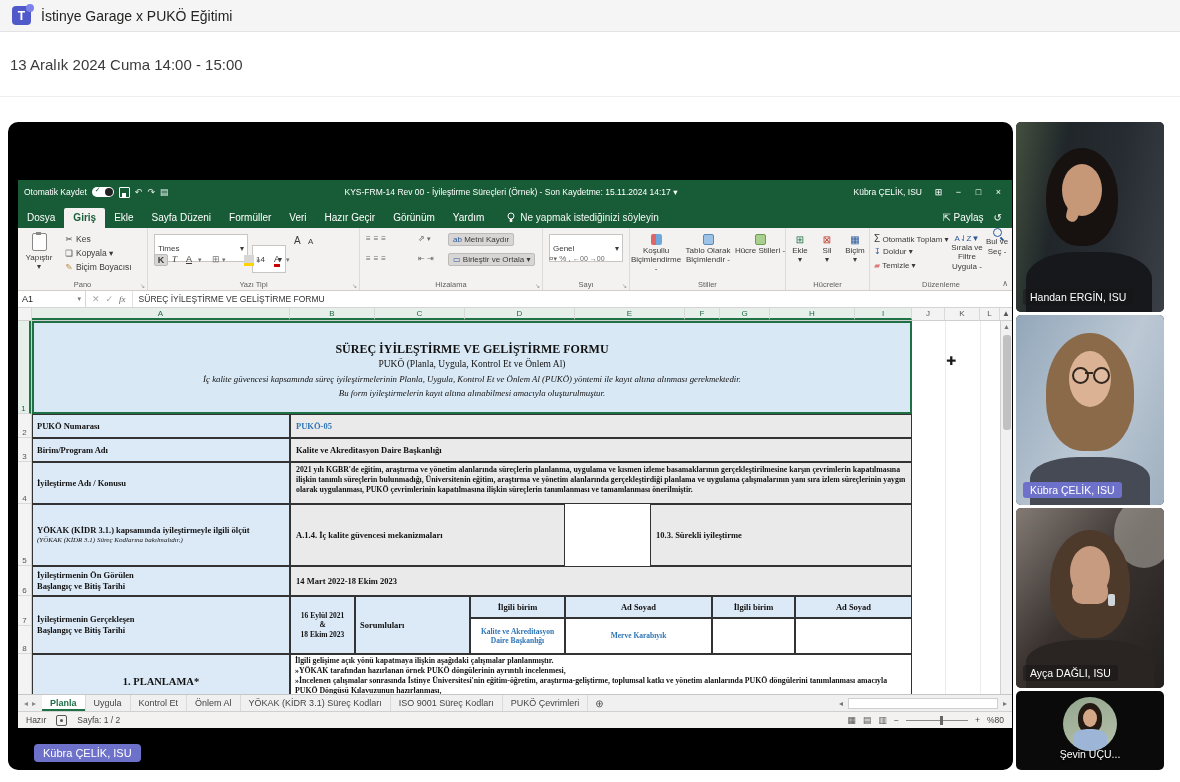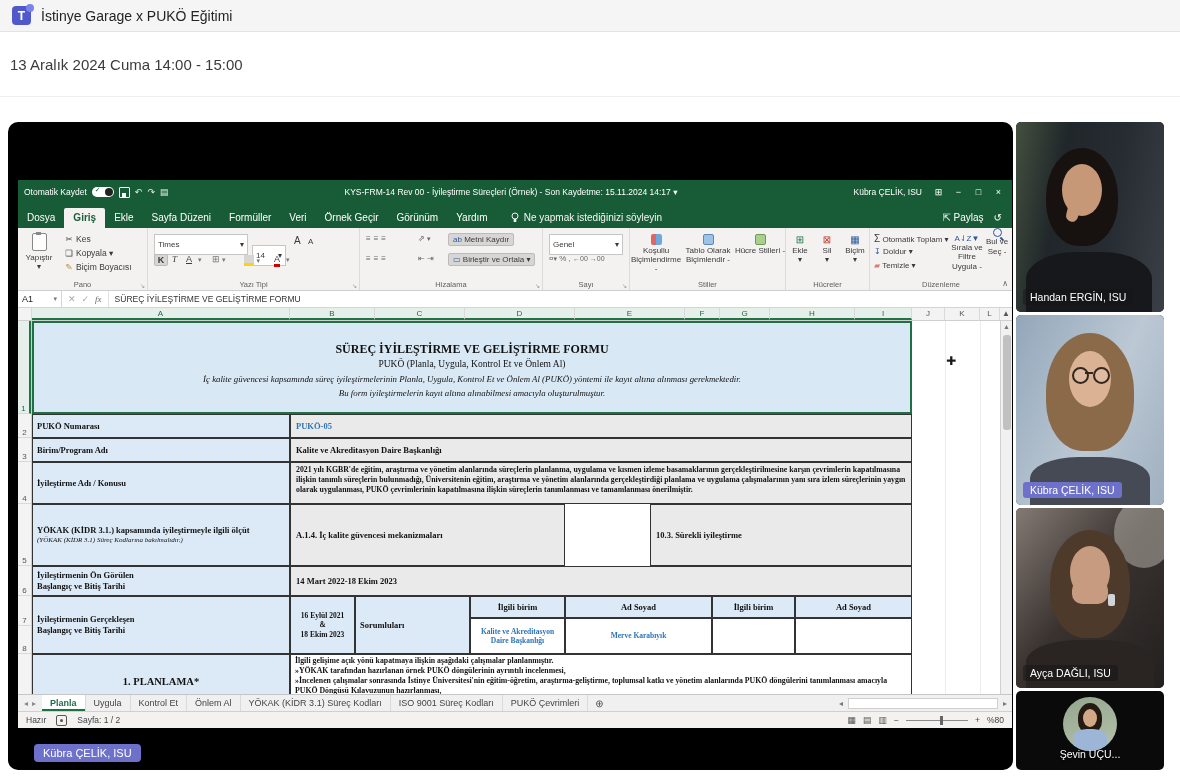--- a/index.html
+++ b/index.html
@@ -43,34 +43,34 @@
 
   .xl-ribbon{position:relative;height:63px;background:#f3f2f1;border-bottom:1px solid #d1cfcd;display:flex;box-sizing:border-box;color:#3b3a39;}
   .rgroup{position:relative;height:100%;border-right:1px solid #dddbd9;box-sizing:border-box;flex:0 0 auto;}
   .rgroup-label{position:absolute;bottom:1px;left:0;width:100%;text-align:center;font-size:7.5px;color:#605e5c;}
   .dlg{position:absolute;right:2px;bottom:1px;font-size:6px;color:#888;}
   .rbtn-big{position:absolute;top:5px;width:34px;text-align:center;font-size:8px;color:#3b3a39;}
   .clip-ic{width:13px;height:16px;border:1px solid #8a8886;border-radius:2px;margin:0 auto 2px;position:relative;background:#fdfdfd;}
   .clip-ic::before{content:"";position:absolute;left:3px;top:-2px;width:5px;height:3px;background:#8a8886;}
   .mini{position:absolute;font-size:8.5px;white-space:nowrap;color:#3b3a39;}
   .mini .ic{display:inline-block;width:10px;text-align:center;margin-right:2px;}
-  .selbox{position:absolute;height:21px;border:1px solid #c8c6c4;background:#fff;font-size:8px;display:flex;align-items:center;justify-content:space-between;padding:0 3px;box-sizing:border-box;}
+  .selbox{position:absolute;height:28px;border:1px solid #c8c6c4;background:#fff;font-size:8px;display:flex;align-items:center;justify-content:space-between;padding:0 3px;box-sizing:border-box;}
   .fmt{position:absolute;font-size:9px;}
   .pressed{background:#d8d6d4;border:1px solid #bdbbb9;border-radius:2px;}
   .rsm{position:absolute;font-size:8px;white-space:nowrap;}
   .twoline{position:absolute;width:52px;text-align:center;font-size:8px;line-height:1.15;}
   .ic-box{width:11px;height:11px;margin:0 auto 1px;border-radius:2px;}
   .fillbox{display:inline-block;width:10px;height:8px;background:#d8d6d4;border-bottom:3px solid #ffd400;vertical-align:middle;}
   .redbar{border-bottom:3px solid #c00;}
   .mag{display:inline-block;width:7px;height:7px;border:1.5px solid #2b579a;border-radius:50%;position:relative;vertical-align:middle;}
   .mag::after{content:"";position:absolute;right:-3px;bottom:-3px;width:4px;height:1.5px;background:#2b579a;transform:rotate(45deg);}
   .collapse{position:absolute;right:4px;bottom:2px;font-size:8px;color:#666;}
 
   .xl-formula{height:17px;display:flex;align-items:stretch;background:#fff;border-bottom:1px solid #d4d4d4;box-sizing:border-box;}
-  .name-box{width:44px;border-right:1px solid #d4d4d4;display:flex;align-items:center;justify-content:space-between;padding:0 4px;font-size:9px;box-sizing:border-box;}
+  .name-box{width:68px;border-right:1px solid #d4d4d4;display:flex;align-items:center;justify-content:space-between;padding:0 4px;font-size:9px;box-sizing:border-box;}
   .fx-btns{display:flex;align-items:center;gap:6px;padding:0 6px;border-right:1px solid #e2e2e2;color:#a8a8a8;font-size:9px;}
   .fx{font-family:"Liberation Serif",serif;font-style:italic;color:#6a6a6a;}
   .fx-value{flex:1;display:flex;align-items:center;padding-left:6px;font-size:8.5px;color:#333;}
 
   .xl-colheads{height:13px;display:flex;background:#f3f3f3;border-bottom:1px solid #cfcfcf;font-size:8px;color:#555;box-sizing:border-box;}
   .ch{border-right:1px solid #d9d9d9;text-align:center;line-height:12px;box-sizing:border-box;flex:0 0 auto;}
   .ch.sel{background:#e6efe9;border-bottom:2px solid #217346;color:#1e6b43;}
 
   .xl-grid{position:relative;height:373px;background:#fff;overflow:hidden;font-family:"Liberation Serif",serif;}
   .rownums{position:absolute;left:0;top:0;width:14px;height:373px;background:#f3f3f3;border-right:1px solid #cfcfcf;font-size:8px;color:#555;font-family:"Liberation Sans",sans-serif;box-sizing:border-box;}
@@ -166,21 +166,21 @@
         <span class="winbtn">×</span>
       </div>
 
       <div class="xl-menubar">
         <span class="mtab">Dosya</span>
         <span class="mtab active">Giriş</span>
         <span class="mtab">Ekle</span>
         <span class="mtab">Sayfa Düzeni</span>
         <span class="mtab">Formüller</span>
         <span class="mtab">Veri</span>
-        <span class="mtab">Örnek Geçir</span>
+        <span class="mtab">Hazır Geçir</span>
         <span class="mtab">Görünüm</span>
         <span class="mtab">Yardım</span>
         <span class="tellme">
           <svg width="8" height="11">
               <circle cx="4" cy="4" r="3" fill="none" stroke="#fff" stroke-width="1"></circle>
               <rect x="2.7" y="7" width="2.6" height="3" fill="#fff"></rect>
             </svg>
           <span>Ne yapmak istediğinizi söyleyin</span>
         </span>
         <span class="menu-right">

